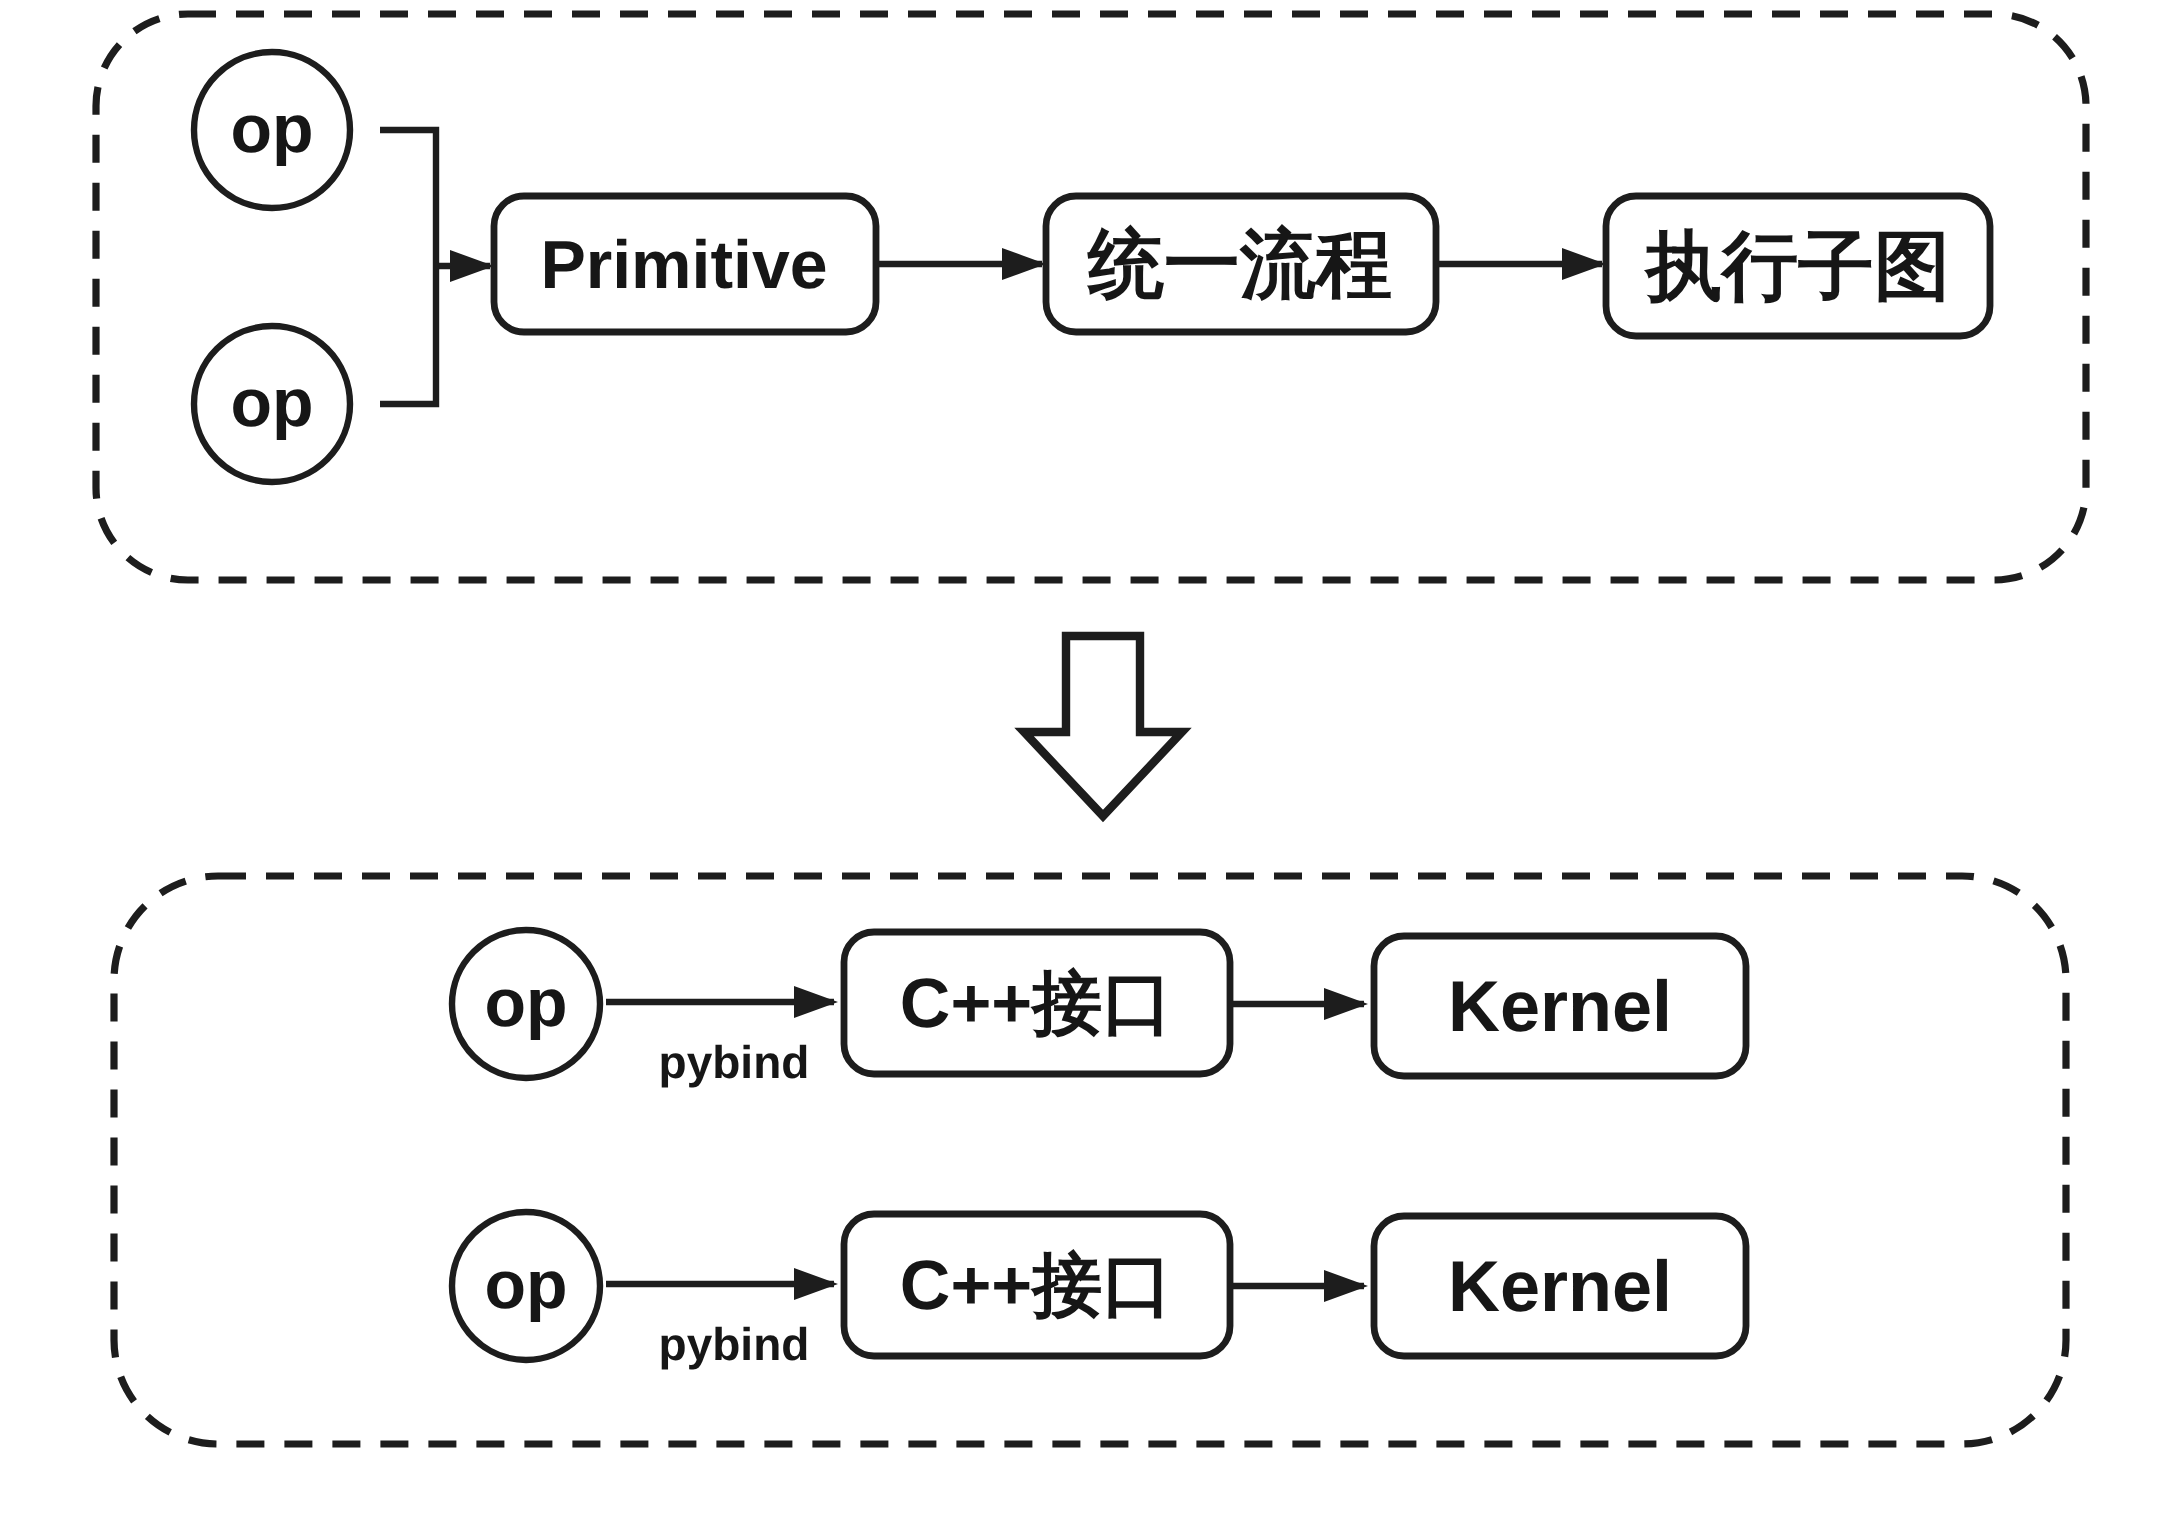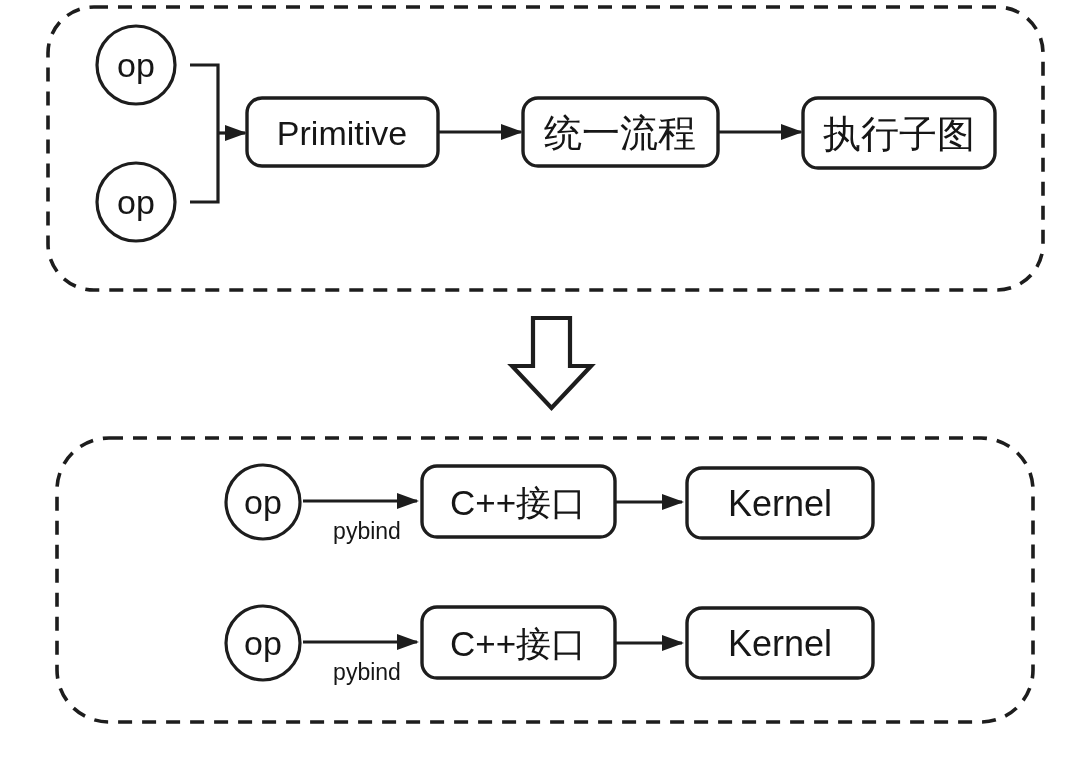--- a/index.html
+++ b/index.html
@@ -6,20 +6,21 @@
     margin: 0;
     padding: 0;
     background: #ffffff;
   }
   .canvas {
     width: 1080px;
     height: 760px;
     background: #ffffff;
     position: relative;
     overflow: hidden;
+    font-weight: bold;
   }
   svg { display: block; }
   .container-border {
     fill: none;
     stroke: #1d1d1d;
     stroke-width: 3.6;
     stroke-dasharray: 14 10;
     stroke-linecap: butt;
   }
   .node-box {

